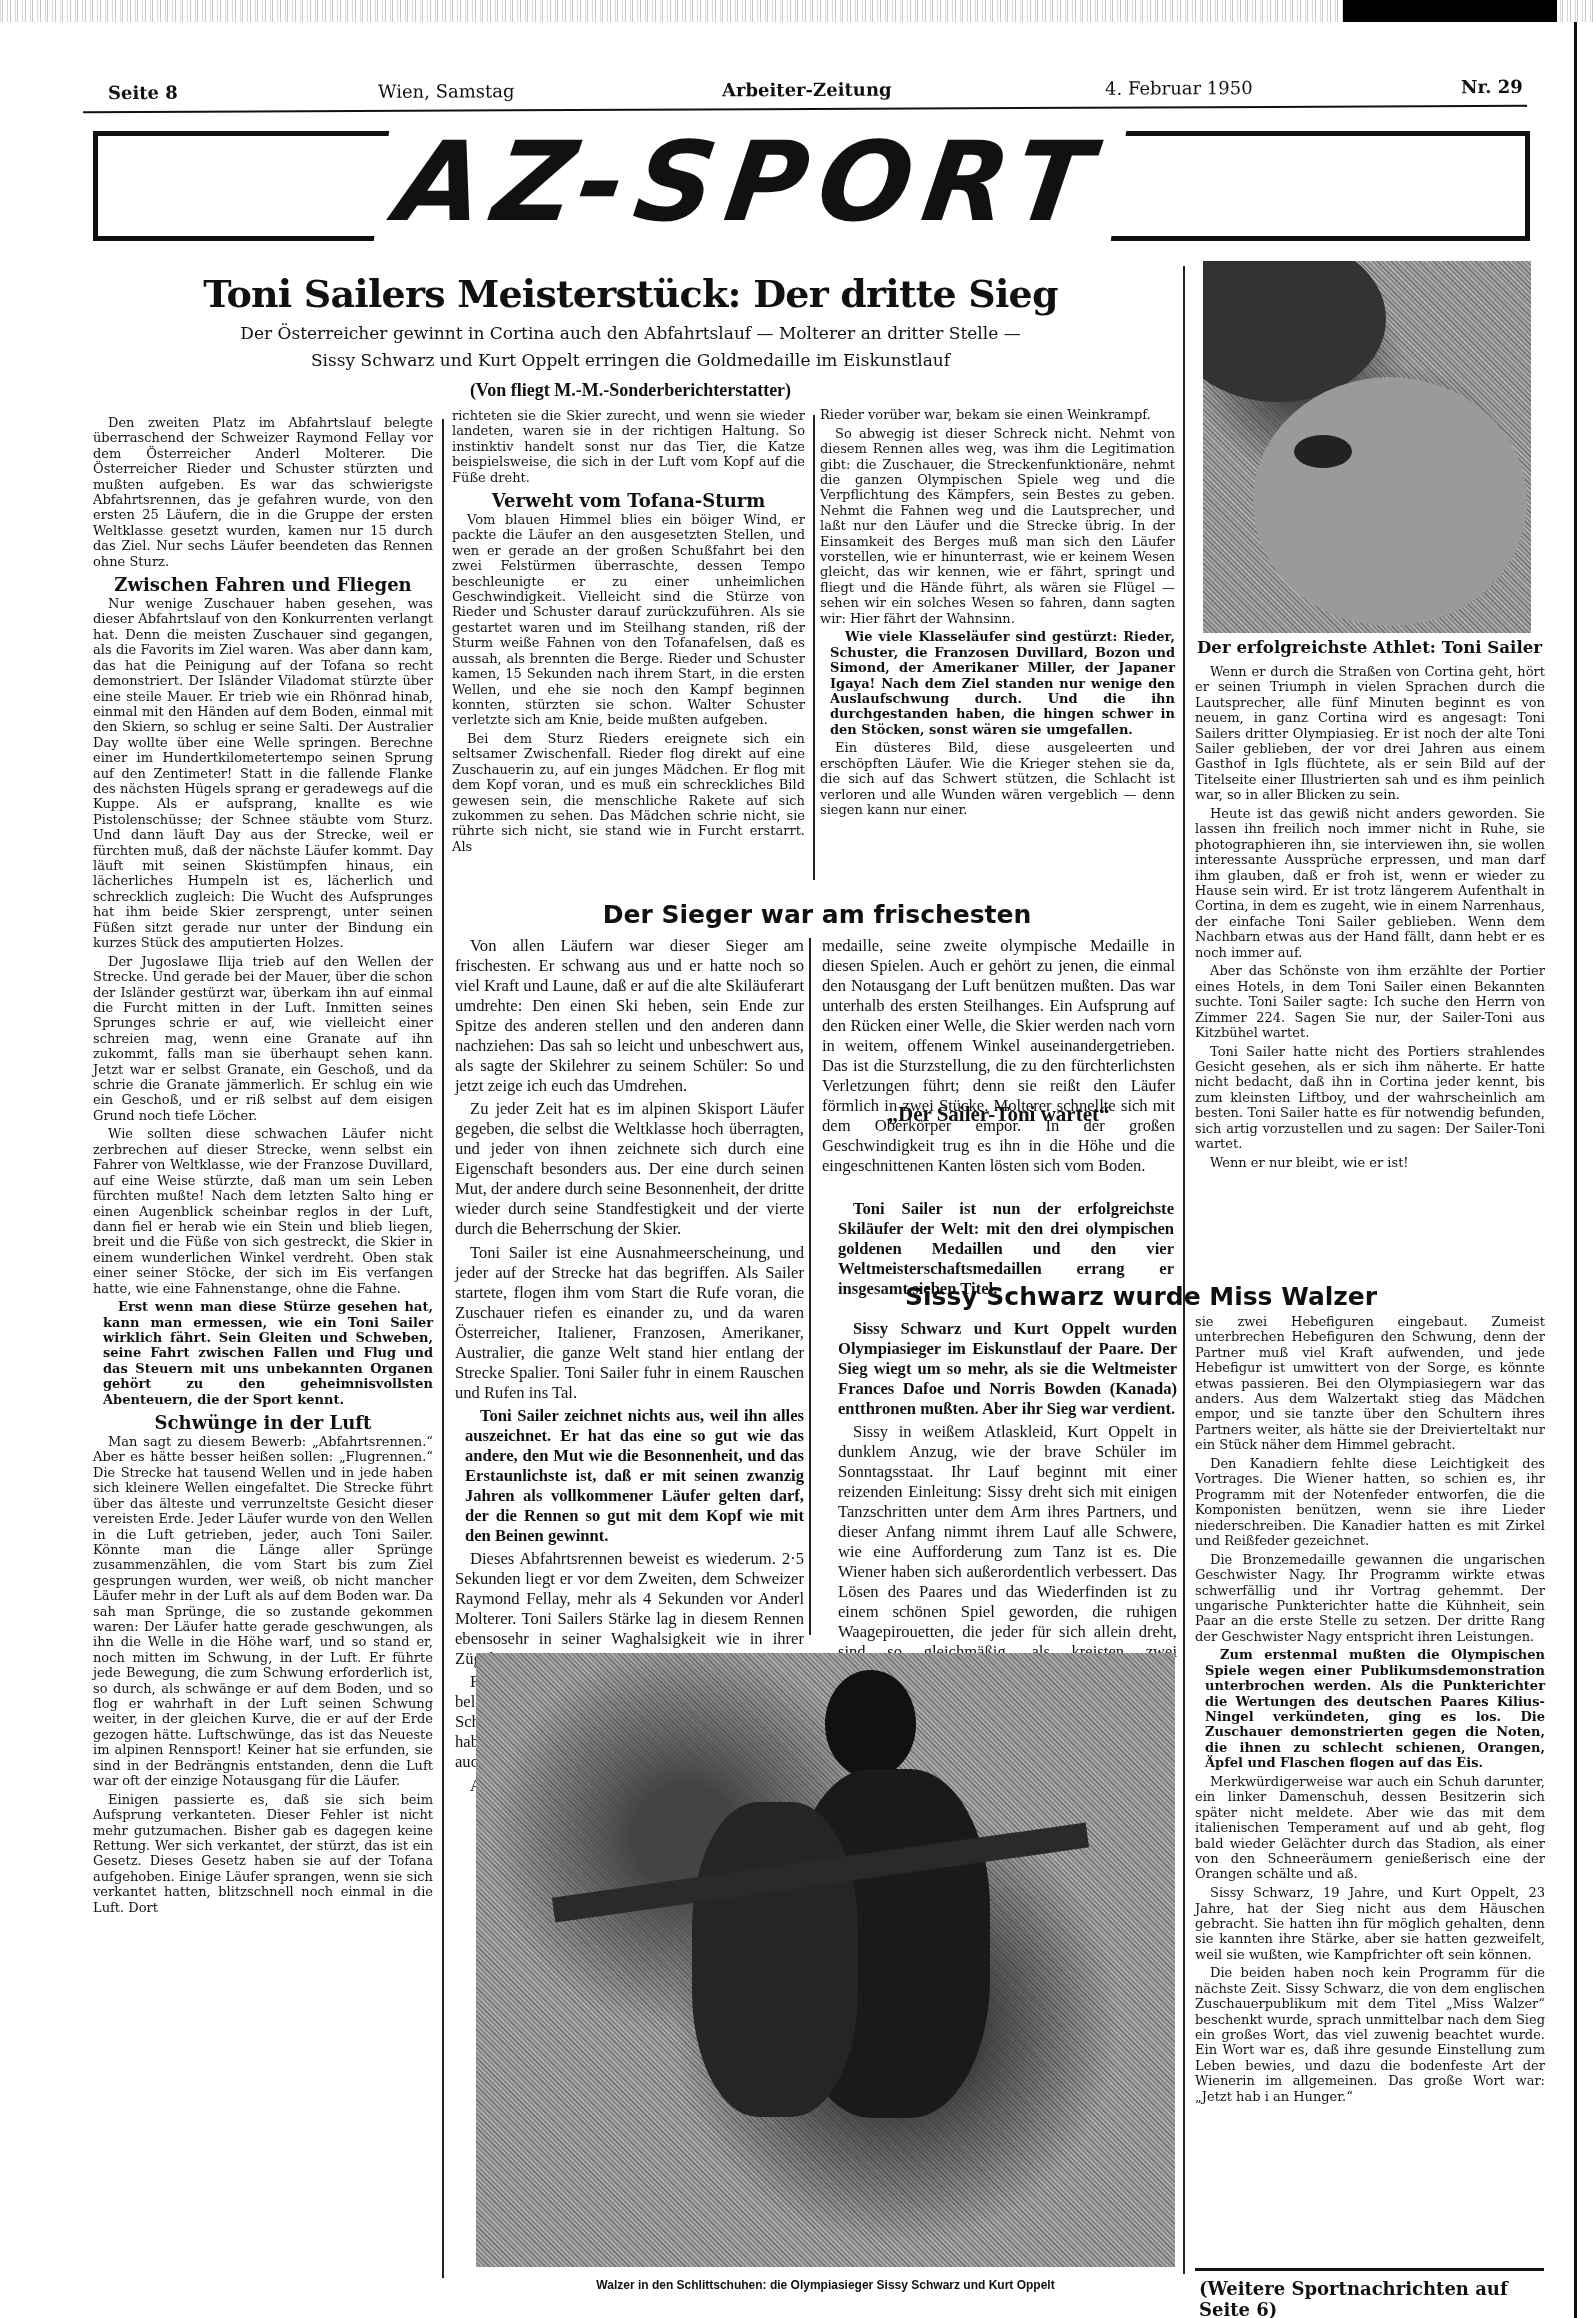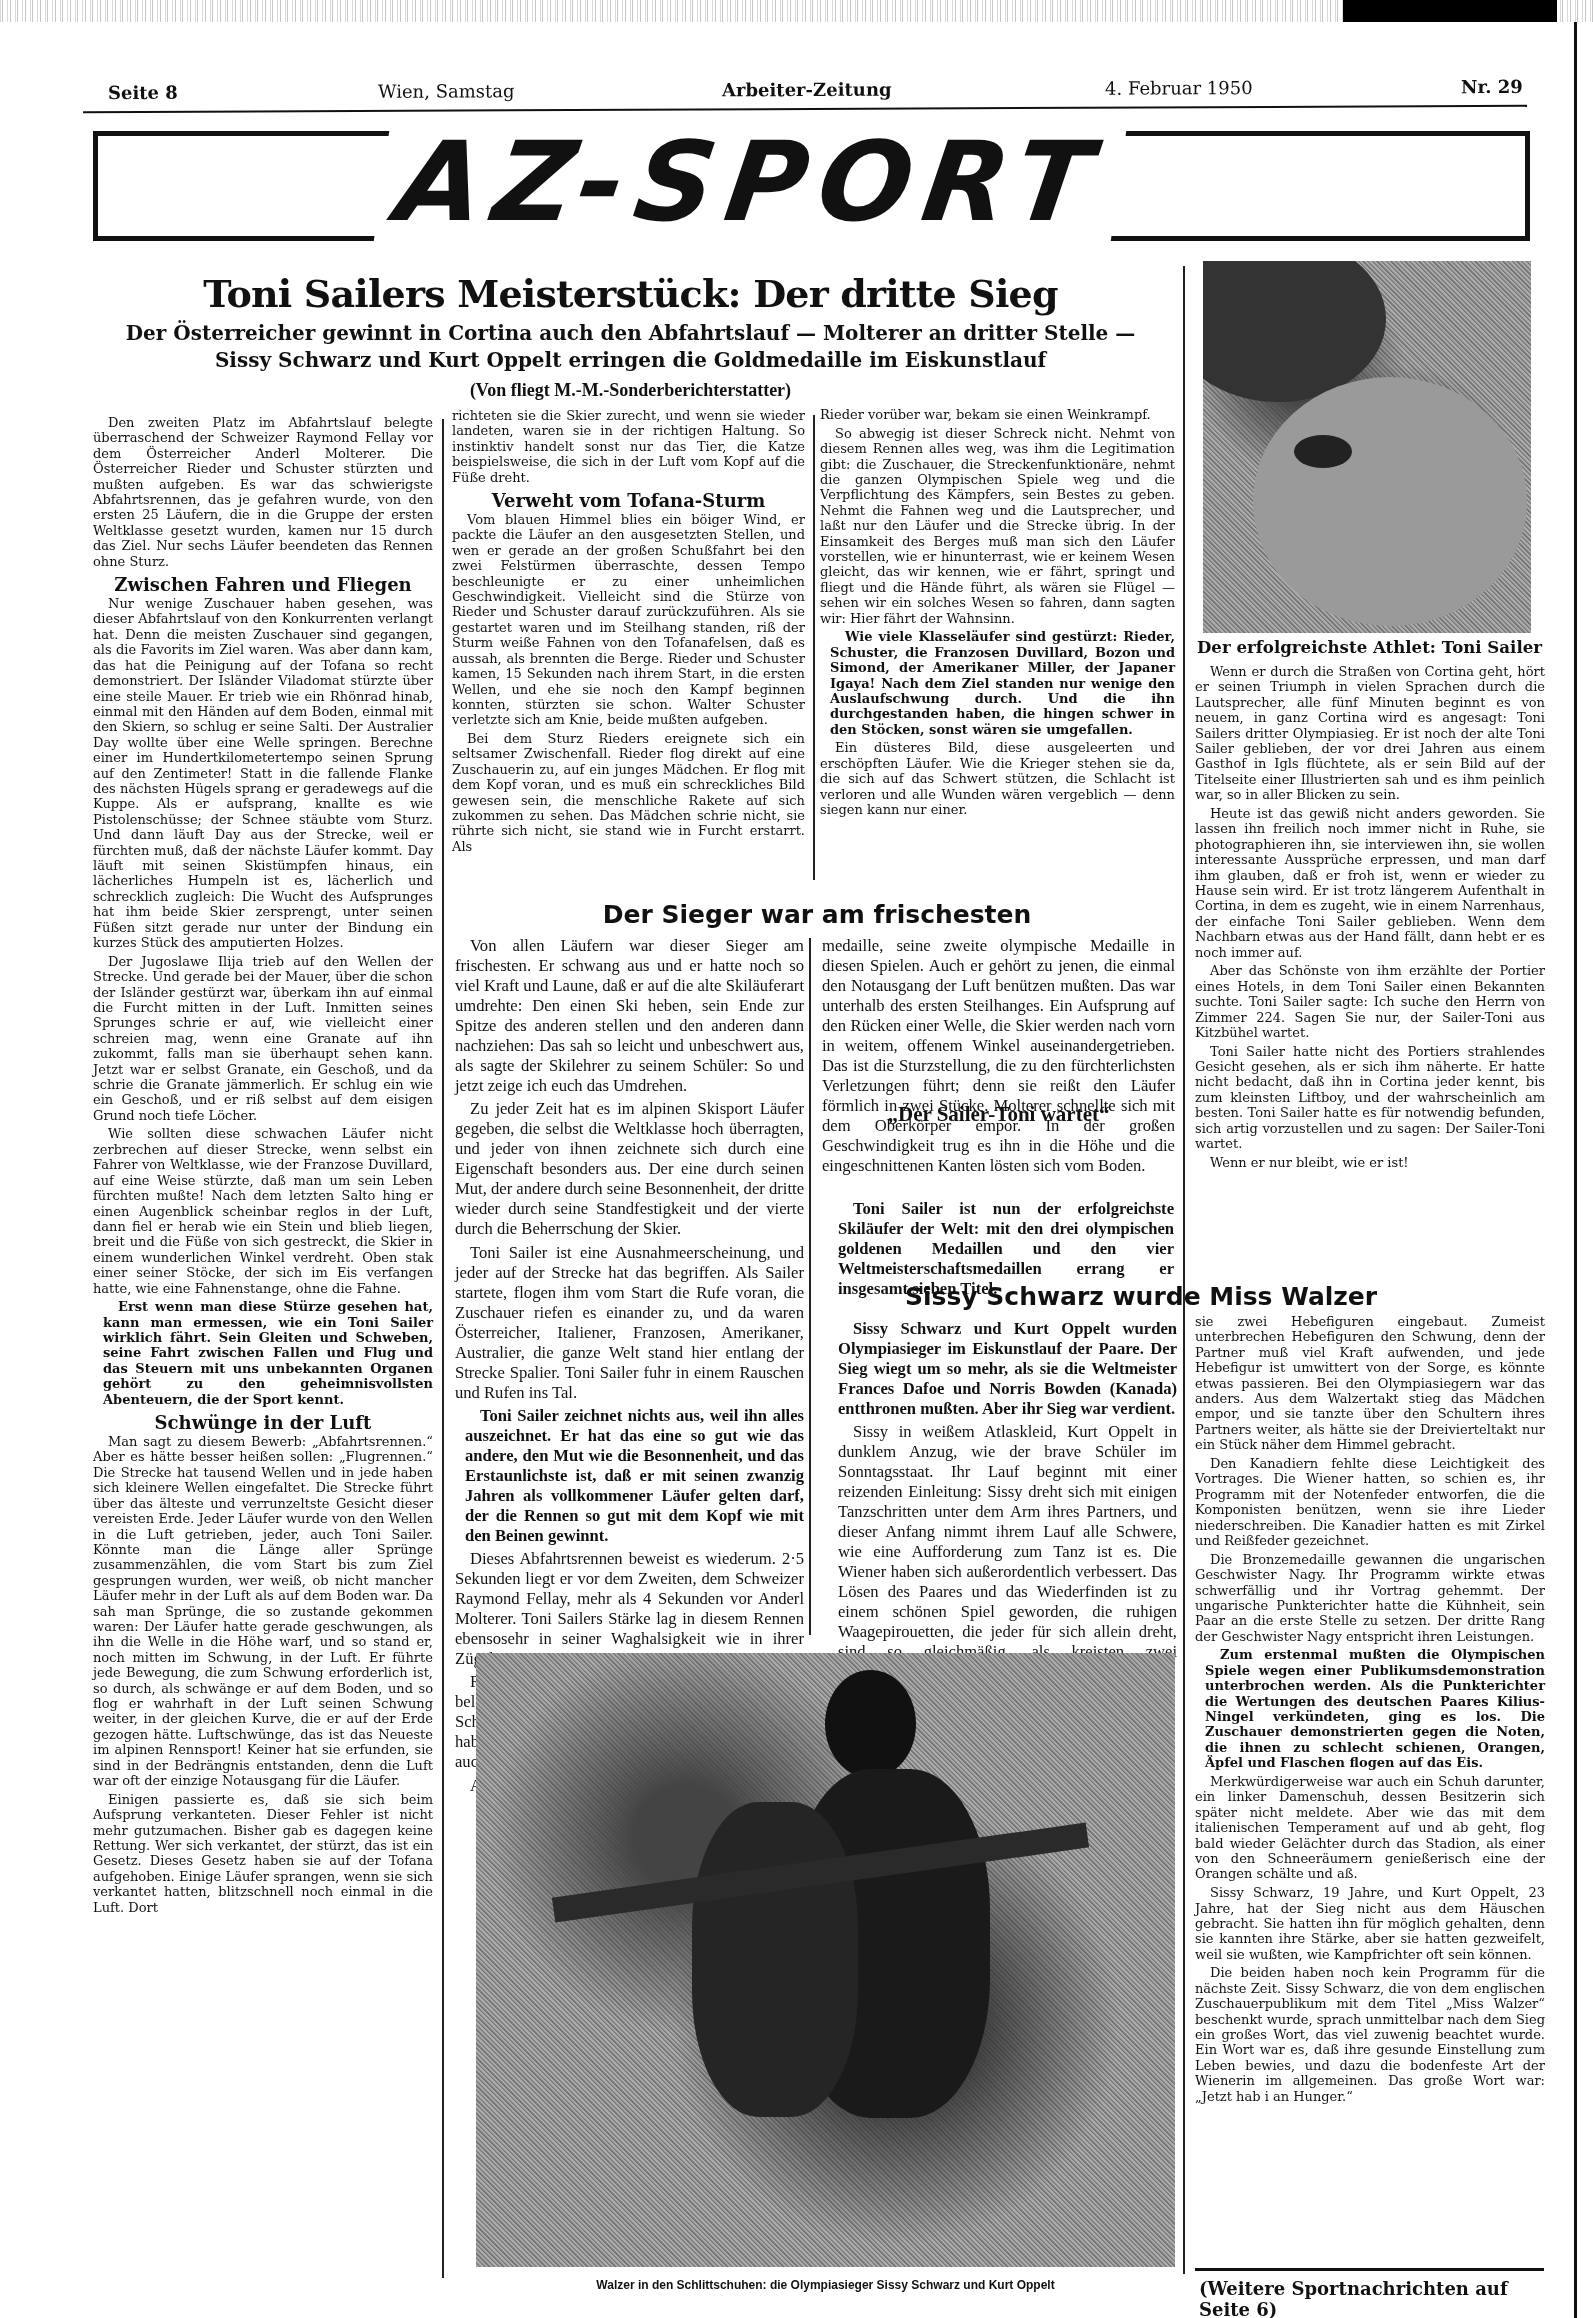--- a/index.html
+++ b/index.html
@@ -16,21 +16,21 @@
 
   .az-box { position: absolute; left: 93px; top: 131px; width: 1427px; height: 100px;
     border: 5px solid #111; }
   .az-title { position: absolute; left: 382px; top: 116px; height: 133px; background: #fff;
     padding: 0 16.6px; font-family: "DejaVu Sans", sans-serif; font-weight: bold; font-style: italic;
     font-size: 110px; letter-spacing: 11.6px; line-height: 133px; transform: skewX(-8deg); }
 
   .headline { position: absolute; left: 83px; top: 271px; width: 1095px; text-align: center;
     font-family: "DejaVu Serif", serif; font-weight: bold; font-size: 38px; letter-spacing: -0.8px; }
   .subhead { position: absolute; left: 83px; top: 320px; width: 1095px; text-align: center;
-    font-family: "DejaVu Serif", serif; font-weight: bold; font-size: 20px; line-height: 26.6px; }
+    font-family: "DejaVu Serif", serif; font-weight: normal; font-size: 17px; line-height: 26.6px; }
   .byline { position: absolute; left: 83px; top: 380px; width: 1095px; text-align: center;
     font-family: "Liberation Serif", serif; font-weight: bold; font-size: 18px; }
 
   .col { position: absolute; font-family: "DejaVu Serif", serif; font-size: 13px; line-height: 15.4px;
     text-align: justify; hyphens: auto; }
   .col p { margin: 0 0 3.3px 0; text-indent: 15px; }
   .col p.bold { font-weight: bold; padding-left: 10px; }
   .col h3 { margin: 8.3px 0 3.3px; text-align: center; font-size: 18px; font-weight: bold; }
   .col.cond { font-family: "Liberation Serif", serif; font-size: 16.6px; line-height: 20px; }
   .col.cond p.bold { font-weight: bold; }

